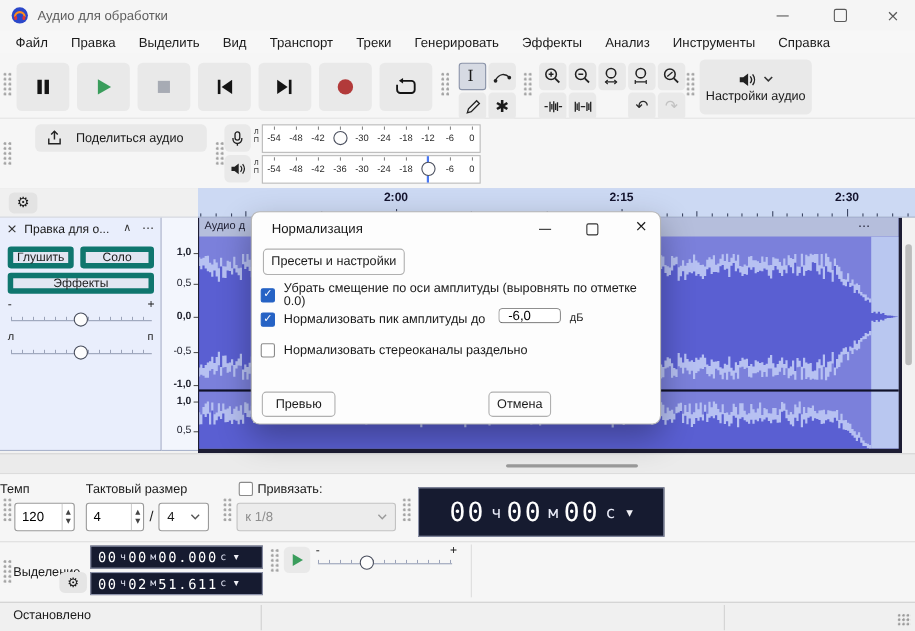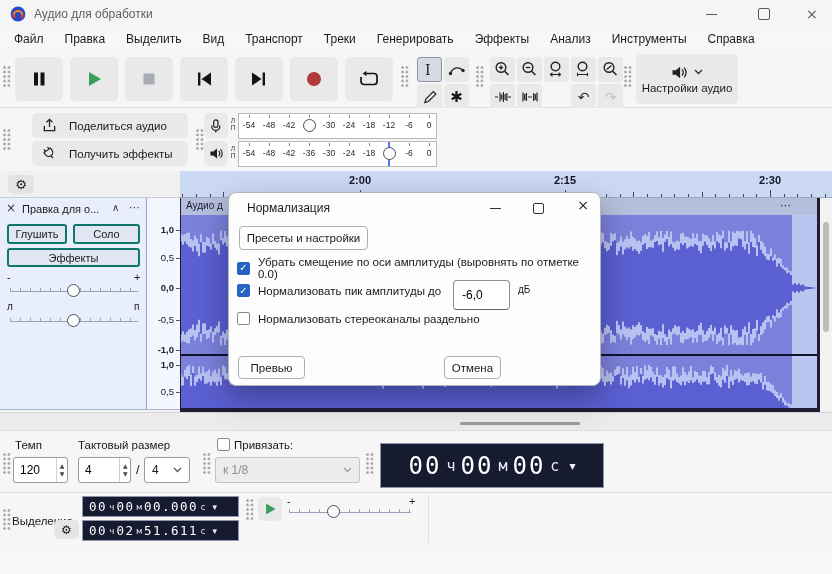--- a/index.html
+++ b/index.html
@@ -35,21 +35,21 @@
          border:1.4px solid #4a4f5e;box-sizing:border-box;}
   .mline{position:absolute;top:0;width:2px;height:24px;background:#4a77f0;}
   
   #timeline-left{left:0;top:171px;width:180px;height:27px;background:#f0f0f0;border-bottom:1px solid #c8cdd6;box-sizing:border-box;}
   #timeline-ruler{left:180px;top:171px;width:652px;height:27px;background:#ccd9f3;border-bottom:1px solid #9aa5bb;box-sizing:border-box;overflow:hidden;}
   .tlabel{position:absolute;top:3px;width:50px;text-align:center;font-size:11px;font-weight:bold;color:#14142e;}
   .ttick{position:absolute;bottom:0;width:1px;background:#3c4663;}
   
   #track{left:0;top:198px;width:832px;height:214px;background:#f2f2f2;}
   #tpanel{left:0;top:0;width:147px;height:212px;background:#e9eefc;border-bottom:1px solid #aab4cc;box-sizing:border-box;}
-  .pbtn{background:#e2e6f2;border:2px solid #0f766e;border-radius:3px;font-size:11px;
+  .pbtn{background:#e2e6f2;border:5px solid #0f766e;border-radius:3px;font-size:11px;
         display:flex;align-items:center;justify-content:center;box-sizing:border-box;color:#1c1c1c;}
   .sldtrack{height:1px;background:#9aa2b8;position:absolute;}
   .sldticks{position:absolute;height:3px;background-image:repeating-linear-gradient(to right,#9aa2b8 0 1px,transparent 1px 10px);}
   .sldknob{position:absolute;width:13px;height:13px;border-radius:50%;background:#fdfdfd;border:1.4px solid #4a4f5e;box-sizing:border-box;}
   #vruler{left:147px;top:0;width:33px;height:212px;background:#f3f6fd;border-bottom:1px solid #aab4cc;box-sizing:border-box;}
   .rlabel{position:absolute;right:6px;font-size:9.5px;color:#20222e;}
   .rtick{position:absolute;right:0;width:4px;height:1px;background:#555;}
   #wave{left:180px;top:0;width:640px;height:214px;overflow:hidden;background:#7b80db;}
   #clipstrip{position:absolute;left:1px;top:0;width:636px;height:17px;background:#b5bedc;font-size:10px;color:#1c1c30;}
   #wave-left-border{position:absolute;left:0;top:0;width:1px;height:214px;background:#1d1d34;}
@@ -84,21 +84,21 @@
   
   #statusbar{left:0;top:547px;width:832px;height:27px;background:#f0f0f0;border-top:1px solid #cfcfcf;box-sizing:border-box;}
   .sdiv{position:absolute;top:2px;width:1px;height:23px;background:#d2d2d2;}
   
   #dialog{left:228px;top:192px;width:373px;height:194px;background:#fdfdfd;border:1px solid #b5b5b5;
           border-radius:8px;box-shadow:0 12px 30px rgba(0,0,0,.30);z-index:30;box-sizing:border-box;}
   .dbtn{background:#fdfdfd;border:1px solid #b0b0b0;border-radius:4px;font-size:11.5px;
         display:flex;align-items:center;justify-content:center;box-sizing:border-box;color:#1a1a1a;}
   .cbrow{position:absolute;display:flex;align-items:center;gap:8px;font-size:11.5px;}
   #dlg-input{border:1px solid #8f8f8f;border-bottom:1.6px solid #666;border-radius:4px;font-size:12px;
-             padding-left:8px;width:57px;height:30px;box-sizing:border-box;outline:none;font-family:"Liberation Sans",sans-serif;}
+             padding-left:8px;width:57px;height:14px;box-sizing:border-box;outline:none;font-family:"Liberation Sans",sans-serif;}
 </style>
 </head>
 <body>
 
 <div id="win">
 
   <div id="titlebar" class="abs">
     <svg class="abs" style="left:10px;top:6px" width="16" height="16" viewBox="0 0 16 16">
       <circle cx="8" cy="8" r="7.4" fill="#2b47c9"></circle>
       <path d="M3.6 9.4a4.4 4.4 0 0 1 8.8 0" stroke="#ff8c1a" stroke-width="2" fill="none"></path>
@@ -269,29 +269,20 @@
   <div id="row2" class="abs trow">
     <div class="abs grip" style="left:3px;top:21px"></div>
 
     <div class="abs lblbtn" style="left:32px;top:5px;width:156px;height:25px">
       <svg width="15" height="15" viewBox="0 0 16 16" fill="none" stroke="#222" stroke-width="1.4">
         <path d="M8 1.5v8"></path>
           <path d="M4.8 4.6L8 1.4l3.2 3.2"></path>
           <path d="M2.5 8.5v5h11v-5"></path>
       </svg>
       <span>Поделиться аудио</span>
-    </div>
-    <div class="abs lblbtn" style="left:32px;top:33px;width:156px;height:25px">
-      <svg width="15" height="15" viewBox="0 0 17 17" style="transform:rotate(-35deg)" fill="none" stroke="#222" stroke-width="1.3">
-        <line x1="6" y1="1" x2="6" y2="4"></line>
-          <line x1="11" y1="1" x2="11" y2="4"></line>
-        <path d="M4 4h9v3a4.5 4.5 0 0 1-9 0z"></path>
-          <line x1="8.5" y1="11.5" x2="8.5" y2="15"></line>
-      </svg>
-      <span>Получить эффекты</span>
     </div>
 
     <div class="abs grip" style="left:196px;top:21px"></div>
 
     <div class="abs tbtn" style="left:204px;top:5px;width:24px;height:25px">
       <svg width="14" height="16" viewBox="0 0 15 16" fill="none" stroke="#222" stroke-width="1.3">
         <rect x="5" y="1.5" width="4.6" height="8" rx="2.3"></rect>
         <path d="M3 7.5v1a4.3 4.3 0 0 0 8.6 0v-1"></path>
           <line x1="7.3" y1="13" x2="7.3" y2="15"></line>
       </svg>
@@ -477,21 +468,21 @@
       <div id="vthumb" class="abs"></div>
     </div>
   </div>
 
   <div id="belowtrack" class="abs">
     <div id="hthumb" class="abs"></div>
   </div>
 
   <div id="timerow" class="abs">
     <div class="abs grip" style="left:3px;top:22px"></div>
-    <div class="abs small-label" style="left:15px;top:8px">Темп</div>
+    <div class="abs small-label" style="left:0;top:8px">Темп</div>
     <div class="abs numbox" style="left:13px;top:26px;width:55px;height:26px">
       <input value="120" style="">
       <div class="spin">
           <span class="glyph">▲</span>
           <span class="glyph">▼</span>
         </div>
     </div>
     <div class="abs small-label" style="left:78px;top:8px">Тактовый размер</div>
     <div class="abs numbox" style="left:78px;top:26px;width:53px;height:26px">
       <input value="4" style="">
@@ -561,20 +552,26 @@
         </svg>
     </div>
     <div class="abs" style="left:287px;top:2px;font-size:11px">-</div>
     <div class="abs" style="left:409px;top:2px;font-size:11px">+</div>
     <div class="abs sldticks" style="left:289px;top:16px;width:122px"></div>
     <div class="abs sldtrack" style="left:289px;top:19px;width:122px"></div>
     <div class="abs sldknob" style="left:327px;top:12px"></div>
     <div class="abs" style="left:428px;top:2px;width:1px;height:48px;background:#dedede"></div>
   </div>
 
+  <div id="statusbar" class="abs">
+    <div class="abs" style="left:12px;top:6px;font-size:11.5px">Остановлено</div>
+    <div class="sdiv" style="left:237px"></div>
+    <div class="sdiv" style="left:658px"></div>
+    <div class="abs" style="left:816px;top:10px;width:12px;height:12px;background-image:radial-gradient(circle at 1.5px 1.5px,#9a9a9a 1.1px,transparent 1.4px);background-size:4px 4px"></div>
+  </div>
 
   <div id="dialog" class="abs">
     <div class="abs" style="left:18px;top:8px;font-size:12px">Нормализация</div>
     <div class="abs" style="left:258px;top:6px;width:18px;height:18px">
       <div style="position:absolute;left:3px;top:9px;width:11px;height:1.3px;background:#333"></div>
     </div>
     <div class="abs" style="left:300px;top:6px;width:18px;height:18px">
       <div style="position:absolute;left:4px;top:4px;width:9px;height:9px;border:1.2px solid #333;border-radius:2px"></div>
     </div>
     <div class="abs" style="left:345px;top:4px;width:18px;height:18px;font-size:14px;text-align:center">

